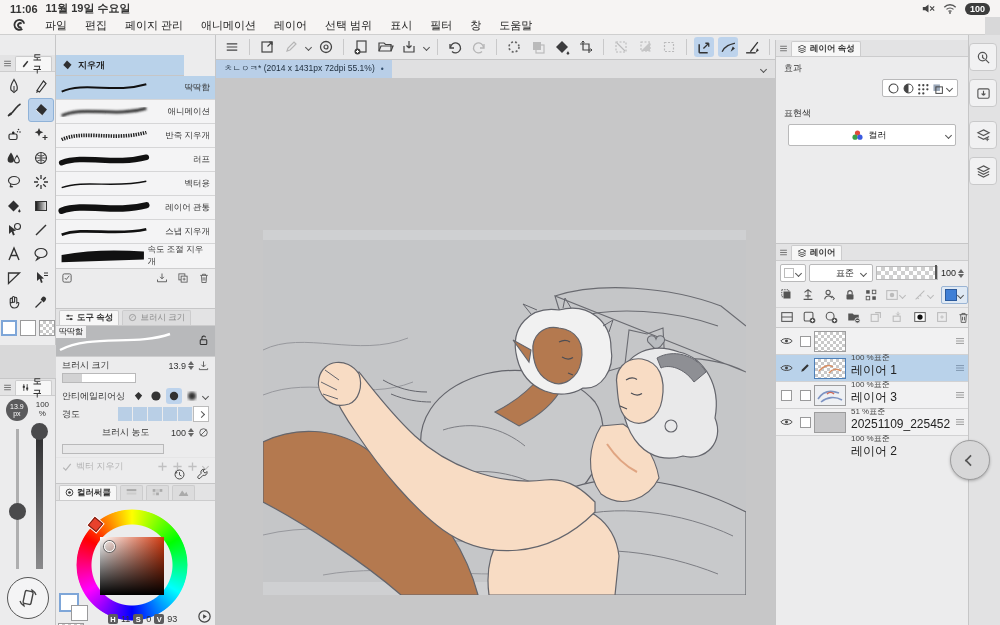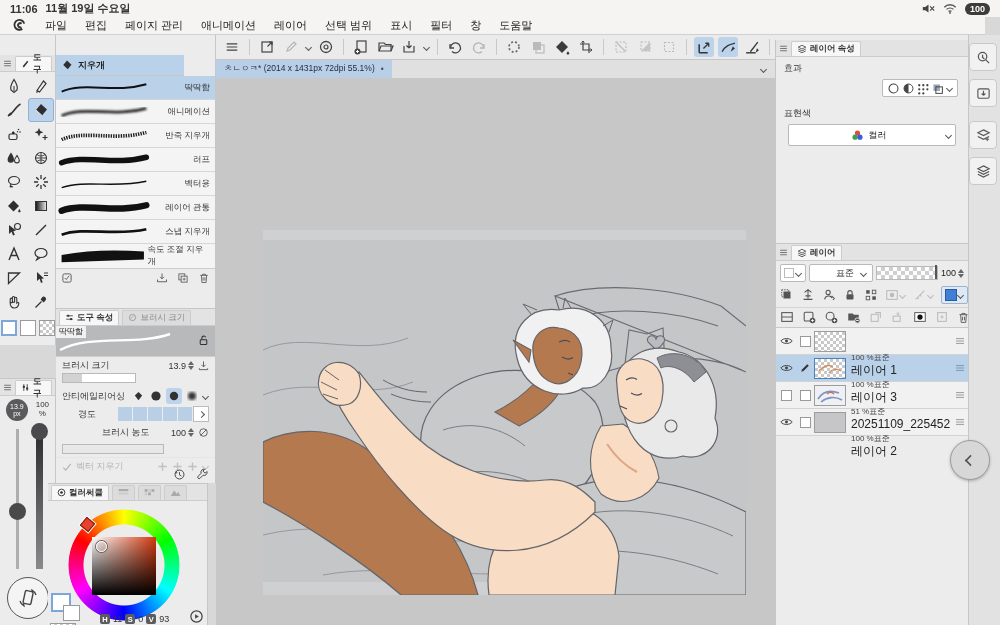--- a/index.html
+++ b/index.html
@@ -710,21 +710,21 @@
             <svg width="12" height="12" viewBox="0 0 12 12">
               <filter id="a2">
                 <feGaussianBlur stdDeviation="1.4"></feGaussianBlur>
               </filter>
               <circle cx="6" cy="6" r="4" fill="#333" filter="url(#a2)"></circle>
             </svg>
           </span>
         <span class="chev"></span>
       </span>
     </div>
-    <div class="prop-row" style="padding-top:0;margin-left:16px;">
+    <div class="prop-row" style="padding-top:0;">
       <span>경도</span>
       <span class="row" style="gap:1px;">
         <span style="display:inline-flex;gap:1px;">
           <i style="width:14px;height:14px;background:#b9cfe6;"></i>
             <i style="width:14px;height:14px;background:#b9cfe6;"></i>
             <i style="width:14px;height:14px;background:#b9cfe6;"></i>
             <i style="width:14px;height:14px;background:#b9cfe6;"></i>
             <i style="width:14px;height:14px;background:#b9cfe6;"></i>
         </span>
         <span class="ic" style="width:14px;height:14px;border:1px solid #bbb;background:#fff;">
@@ -781,21 +781,21 @@
           </svg>
         </span>
       <span class="ic">
           <svg width="13" height="13" viewBox="0 0 16 16">
             <path d="M13.5 4.5a3.6 3.6 0 0 1-4.8 4.4L5 12.6a1.7 1.7 0 0 1-2.4-2.4L6.3 6.5A3.6 3.6 0 0 1 10.7 1.7L8.6 3.8l2.6 2.6 2.1-2.1Z" fill="none" stroke="#444" stroke-width="1.2"></path>
           </svg>
         </span>
     </div>
   </div>
 
-  <div class="ab pal" style="left:48px;top:483px;width:160px;height:142px;border-right:1px solid #c6c6c7;border-top:1px solid #c6c6c7;">
+  <div class="ab pal" style="left:56px;top:483px;width:160px;height:142px;border-right:1px solid #c6c6c7;border-top:1px solid #c6c6c7;">
     <div class="phead">
       <span class="ptab">
         <span class="ic">
             <svg width="9" height="9" viewBox="0 0 16 16">
               <circle cx="8" cy="8" r="6" fill="none" stroke="#333" stroke-width="1.6"></circle>
               <circle cx="8" cy="8" r="2.4" fill="#333"></circle>
             </svg>
           </span>
         <span>컬러써클</span>
       </span>

